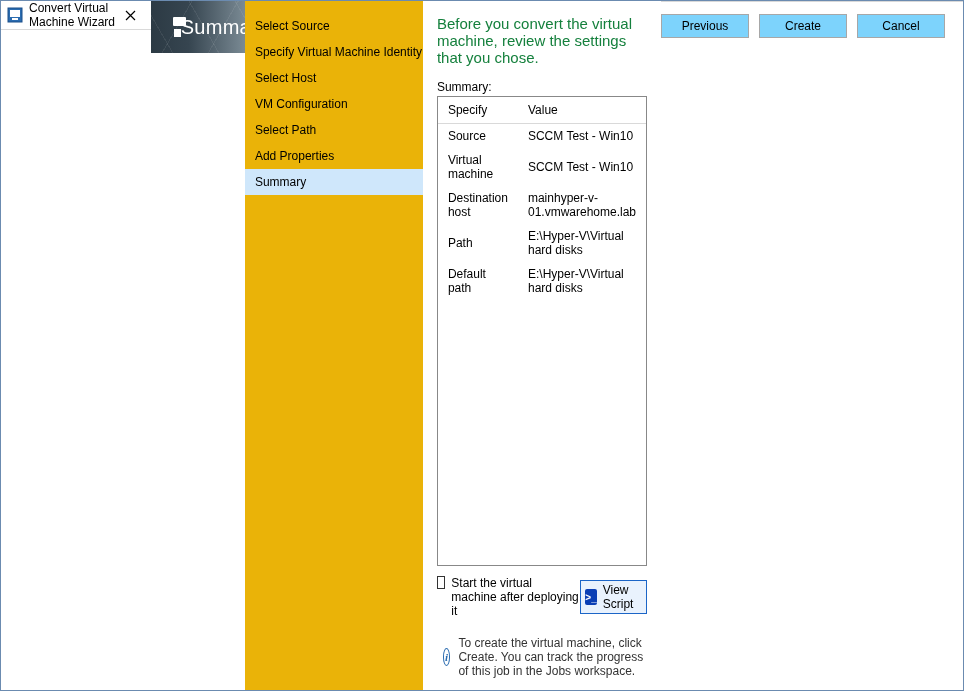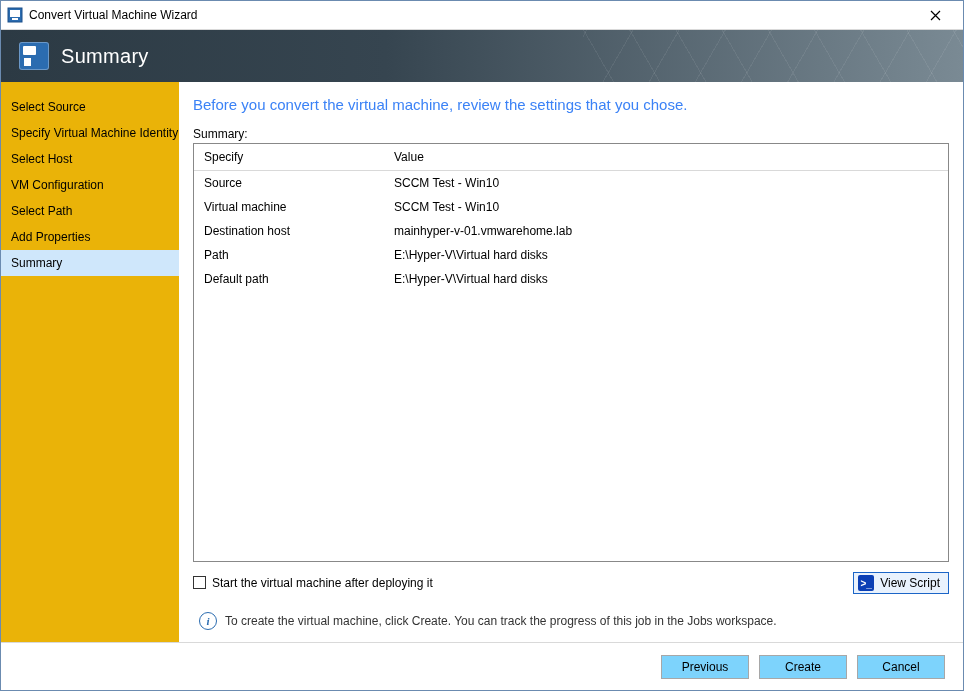--- a/index.html
+++ b/index.html
@@ -8,21 +8,21 @@
     font-family: "Segoe UI", Tahoma, sans-serif;
     font-size: 12px;
     color: #000;
     background: #fff;
   }
   .window {
     width: 964px;
     height: 691px;
     border: 1px solid #6b8bb0;
     display: flex;
-    flex-direction: column;
+    flex-direction: row;
     box-sizing: border-box;
     background: #fff;
   }
   .titlebar {
     height: 28px;
     display: flex;
     align-items: center;
     justify-content: space-between;
     padding: 0 8px 0 6px;
     background: #fff;
@@ -117,21 +117,21 @@
 
   .main {
     flex:1;
     display:flex;
     flex-direction:column;
     padding: 14px 14px 4px 14px;
     box-sizing:border-box;
     min-width:0;
   }
   .instruction{
-    color:#3b82f6;
+    color:#15803d;
     font-size:15px;
     margin-bottom:14px;
   }
   .summary-label{
     font-size:12px;
     margin-bottom:2px;
   }
   .summary-box{
     flex:1;
     border:1px solid #888;

